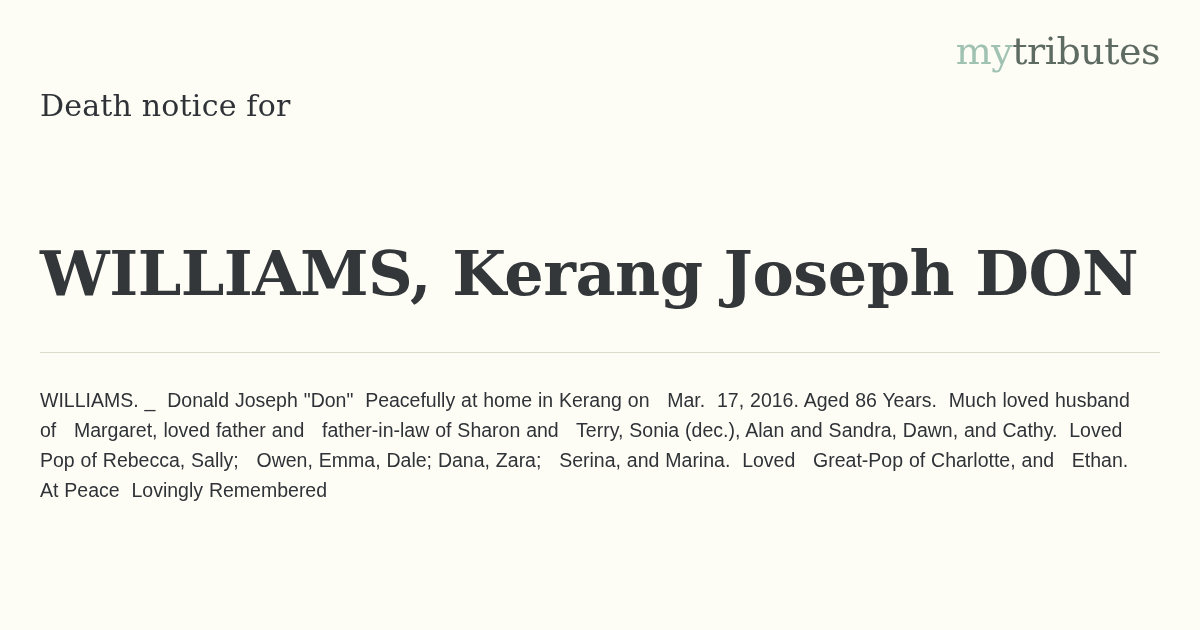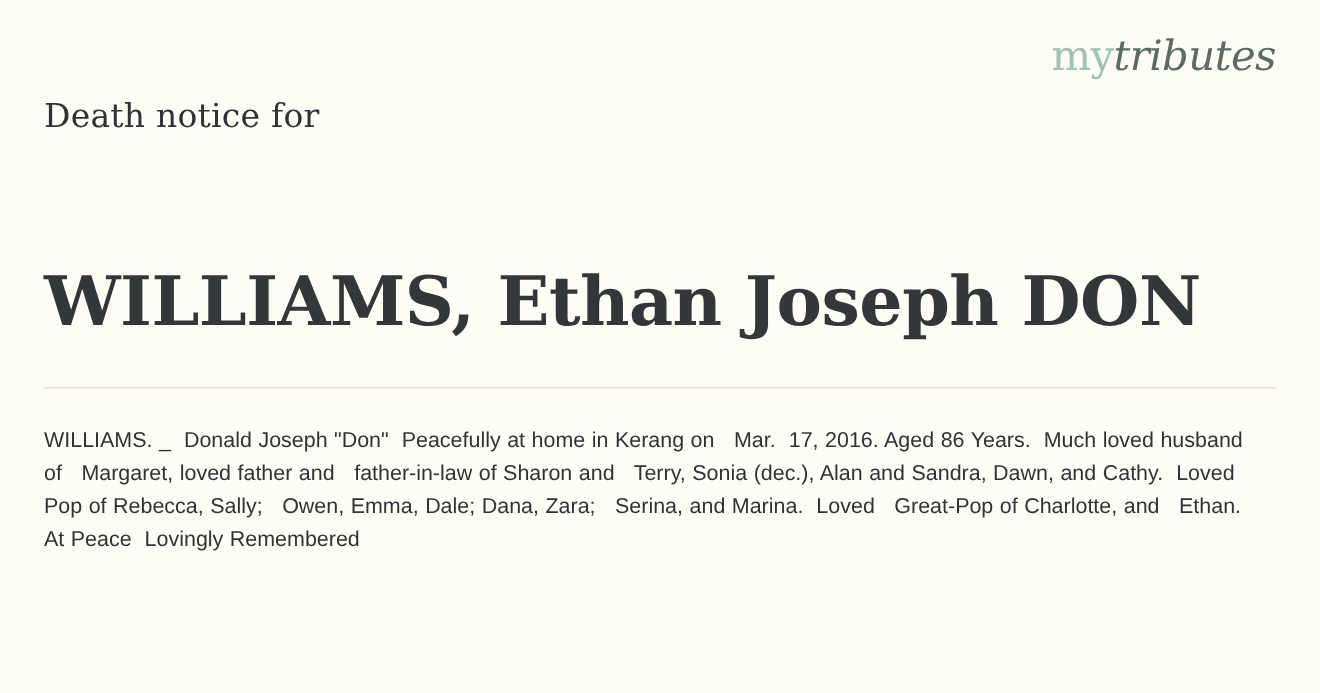--- a/index.html
+++ b/index.html
@@ -32,21 +32,20 @@
     line-height: 1;
     white-space: nowrap;
   }
   .brand .brand-my {
     color: #9fc2b2;
     font-weight: 400;
   }
   .brand .brand-tributes {
     color: #5e6b63;
     font-weight: 400;
-    font-style: italic;
   }
 
   
   .eyebrow {
     position: absolute;
     left: 40px;
     top: 88px;
     font-family: "DejaVu Serif", serif;
     font-size: 30px;
     color: #2f3337;
@@ -95,19 +94,19 @@
 <body>
 
 <div class="page">
 
   <div class="brand">
     <span class="brand-my">my</span><span class="brand-tributes">tributes</span>
   </div>
 
   <div class="eyebrow">Death notice for</div>
 
-  <h1 class="notice-title">WILLIAMS, Ethan Joseph DON</h1>
+  <h1 class="notice-title">WILLIAMS, Kerang Joseph DON</h1>
 
   <div class="divider"></div>
 
   <div class="notice-body">WILLIAMS. _  Donald Joseph "Don"  Peacefully at home in Kerang on   Mar.  17, 2016. Aged 86 Years.  Much loved husband of   Margaret, loved father and   father-in-law of Sharon and   Terry, Sonia (dec.), Alan and Sandra, Dawn, and Cathy.  Loved Pop of Rebecca, Sally;   Owen, Emma, Dale; Dana, Zara;   Serina, and Marina.  Loved   Great-Pop of Charlotte, and   Ethan.   At Peace  Lovingly Remembered</div>
 
 </div>
 
 </body></html>

